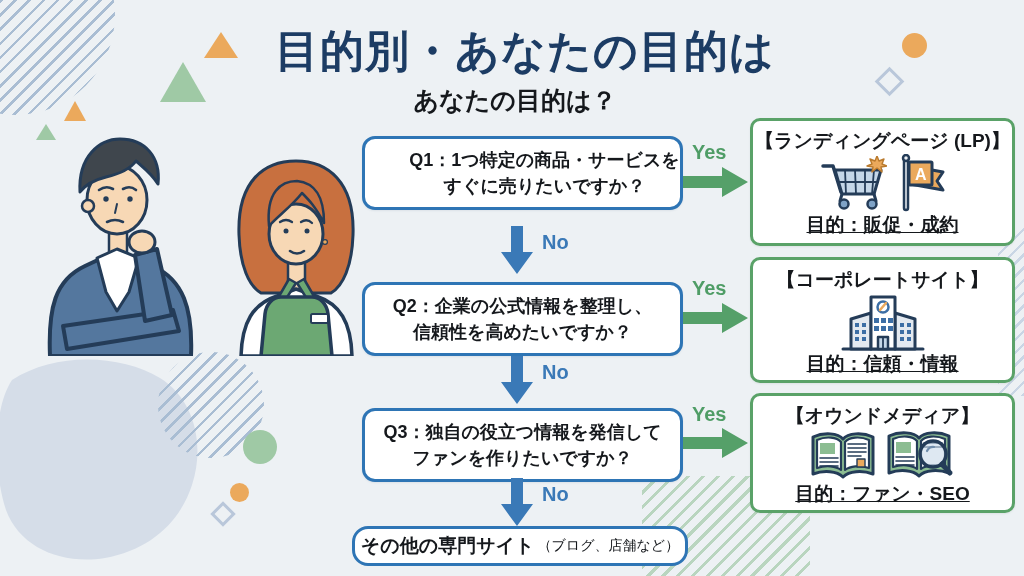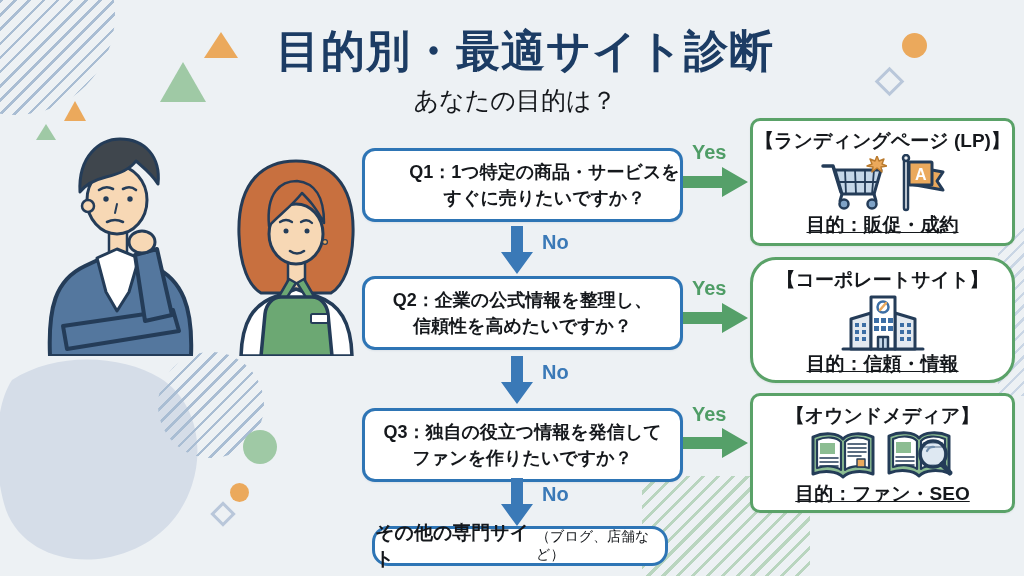--- a/index.html
+++ b/index.html
@@ -22,51 +22,51 @@
   .hatch-green { background:repeating-linear-gradient(135deg,#b9d5bf 0 3px,transparent 3px 10.5px); }
   .hatch-blue { background:repeating-linear-gradient(135deg,#c3d1e2 0 2.5px,transparent 2.5px 9px); opacity:.85; }
 
   
   .title {
     left:230px; top:22px; width:590px; text-align:center;
     font-size:44px; font-weight:800; color:#1c3c64; letter-spacing:1px;
   }
   .subtitle {
     left:230px; top:84px; width:570px; text-align:center;
-    font-size:25px; font-weight:400; color:#15181c;
+    font-size:25px; font-weight:700; color:#15181c;
   }
 
   
   .qbox {
     left:362px; width:321px; height:74px;
     background:#ffffff; border:3.5px solid #2e75b5; border-radius:13px;
     display:flex; flex-direction:column; align-items:center; justify-content:center;
     font-size:18px; font-weight:700; color:#15181c; line-height:1.45;
     box-shadow:0 1px 2px rgba(30,60,100,.08);
   }
-  .q1 { top:148px;padding-left:44px; } .q2 { top:276px; } .q3 { top:408px;justify-content:center; }
+  .q1 { top:136px;padding-left:44px; } .q2 { top:282px; } .q3 { top:408px;justify-content:center; }
 
   .fallback-box {
-    left:372px; top:526px; width:296px; height:40px;
+    left:352px; top:526px; width:336px; height:40px;
     background:#ffffff; border:3px solid #2e75b5; border-radius:16px;
     display:flex; align-items:center; justify-content:center; gap:3px;
     color:#15181c;
   }
   .fallback-box .main { font-size:19px; font-weight:800; }
   .fallback-box .note { font-size:14px; font-weight:400; }
 
   
   .rbox {
     left:750px; width:265px;
     background:#ffffff; border:3.5px solid #5aa268; border-radius:10px;
     display:flex; flex-direction:column; align-items:center; justify-content:space-between;
     padding:7px 6px; color:#15181c;
     box-shadow:0 1px 2px rgba(30,80,50,.08);
   }
-  .r1 { top:118px; height:128px; } .r2 { top:257px; height:126px;border-radius:26px; } .r3 { top:393px; height:120px; }
+  .r1 { top:118px; height:128px; } .r2 { top:257px; height:126px; } .r3 { top:393px; height:120px; }
   .rbox .rtitle { font-size:19px; font-weight:800; white-space:nowrap; }
   .rbox .purpose { font-size:19px; font-weight:800;text-decoration:underline; }
   .icon-row { display:flex; align-items:center; justify-content:center; gap:12px; }
 
   
   .yes-label { font-size:20px; font-weight:800; color:#4f9d66;text-align:center; }
   .no-label  { font-size:20px; font-weight:800; color:#3a79b7; }
   svg { display:block; }
   .flow, .people-svg, .decor { pointer-events:none; }
 </style>
@@ -125,21 +125,21 @@
       <path d="M 245 121 Q 252 126 259 121" fill="none" stroke="#243c58" stroke-width="2.6"></path>
       <circle cx="280" cy="112" r="2.4" fill="#eba95c" stroke="#243c58" stroke-width="1.2"></circle>
       <path d="M 196 226 C 197 192 208 174 232 166 L 251 159 L 271 166 C 295 174 306 192 307 226 Z" fill="#ffffff" stroke="#243c58" stroke-width="3.5"></path>
       <path d="M 233 168 L 244 149 L 251 153 L 241 169 Z" fill="#6ca873" stroke="#243c58" stroke-width="2.5"></path>
       <path d="M 270 168 L 259 149 L 252 153 L 262 169 Z" fill="#6ca873" stroke="#243c58" stroke-width="2.5"></path>
       <path d="M 216 226 L 220 184 C 221 174 228 167 236 167 L 267 167 C 275 167 282 174 283 184 L 287 226 Z" fill="#6ca873" stroke="#243c58" stroke-width="3.5"></path>
       <rect x="266" y="184" width="17" height="9" rx="1.5" fill="#ffffff" stroke="#243c58" stroke-width="2"></rect>
     </g>
   </svg>
 
-  <div class="abs title">目的別・最適サイト診断</div>
+  <div class="abs title">目的別・あなたの目的は</div>
   <div class="abs subtitle">あなたの目的は？</div>
 
   <div class="abs qbox q1 flow">
     <div>Q1：1つ特定の商品・サービスを</div>
     <div>すぐに売りたいですか？</div>
   </div>
   <div class="abs qbox q2 flow">
     <div>Q2：企業の公式情報を整理し、</div>
     <div>信頼性を高めたいですか？</div>
   </div>

